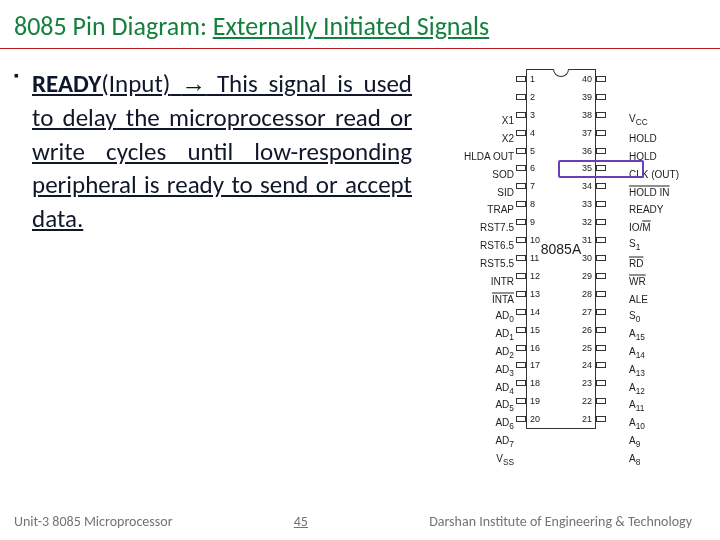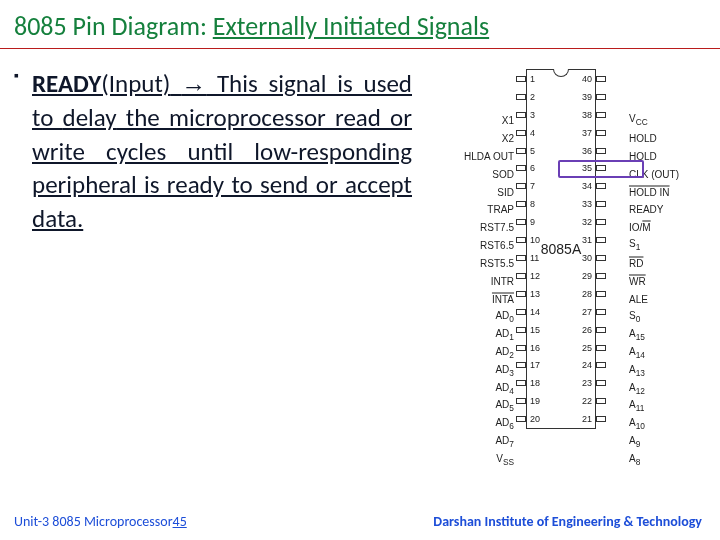--- a/index.html
+++ b/index.html
@@ -117,30 +117,30 @@
   .highlight {
     position: absolute;
     border: 2px solid #6a3fb5;
     border-radius: 2px;
     pointer-events: none;
   }
 
   .footer {
     position: absolute;
     bottom: 10px;
-    left: 0; right: 4px;
+    left: 0; right: 14px;
     display: flex;
     align-items: center;
     font-size: 14px;
-    color: #1d4ed8;
+    color: #737373;
     padding: 0 14px;
   }
   .footer .fl { flex: 0 0 auto; }
-  .footer .fc { flex: 1; font-size: 14px; text-decoration: underline; }
-  .footer .fr { flex: 0 0 auto; font-weight: 700; }
+  .footer .fc { flex: 1; text-align: center; font-size: 14px; text-decoration: underline; }
+  .footer .fr { flex: 0 0 auto; font-weight: 400; }
 </style>
 </head>
 <body>
 
 <div class="title">
   <span>8085 Pin Diagram: </span><span class="udl">Externally Initiated Signals</span>
 </div>
 
 <div class="content">
   <div class="textcol" id="bullets">

